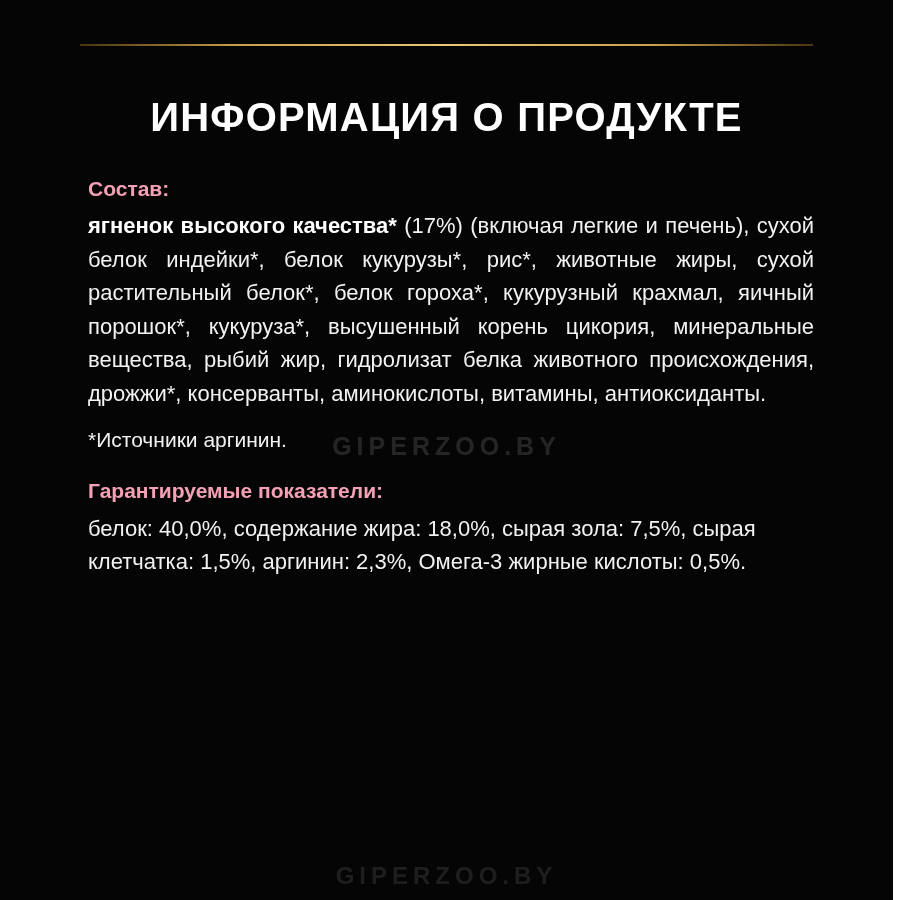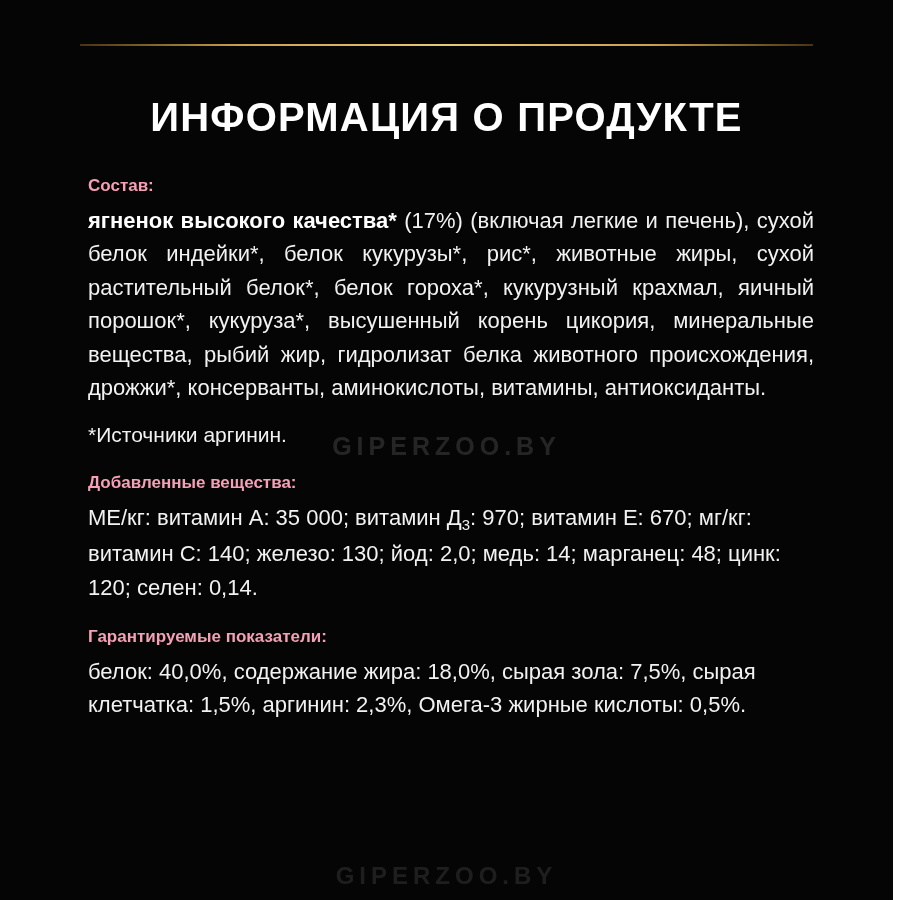--- a/index.html
+++ b/index.html
@@ -42,21 +42,21 @@
     line-height: 1.1;
   }
   .content {
     position: absolute;
     top: 175px;
     left: 88px;
     width: 726px;
   }
   .sec-heading {
     color: #f4a0b5;
-    font-size: 17px;
+    font-size: 21px;
     font-weight: 700;
     margin: 0 0 6px 0;
     line-height: 1.35;
   }
   .body-text {
     color: #f2f2f2;
     font-size: 22px;
     line-height: 1.52;
     margin: 0;
     text-align: justify;
@@ -129,24 +129,20 @@
 
   <div class="content">
 
     <div class="block">
       <div class="sec-heading">Состав:</div>
       <p class="body-text"><span class="bold-lead">ягненок высокого качества*</span><span> (17%) (включая легкие и печень), сухой белок индейки*, белок кукурузы*, рис*, животные жиры, сухой растительный белок*, белок гороха*, кукурузный крахмал, яичный порошок*, кукуруза*, высушенный корень цикория, минеральные вещества, рыбий жир, гидролизат белка животного происхождения, дрожжи*, консерванты, аминокислоты, витамины, антиоксиданты.</span></p>
       <div class="spacer-sm"></div>
       <p class="footnote">*Источники аргинин.</p>
     </div>
 
-    <div class="block">
-      <div class="sec-heading">Добавленные вещества:</div>
-      <p class="body-text left"><span>МЕ/кг: витамин А: 35 000; витамин Д</span><sub>3</sub><span>: 970; витамин Е: 670; мг/кг: витамин С: 140; железо: 130; йод: 2,0; медь: 14; марганец: 48; цинк: 120; селен: 0,14.</span></p>
-    </div>
 
     <div class="block">
       <div class="sec-heading">Гарантируемые показатели:</div>
       <p class="body-text left">белок: 40,0%, содержание жира: 18,0%, сырая зола: 7,5%, сырая клетчатка: 1,5%, аргинин: 2,3%, Омега-3 жирные кислоты: 0,5%.</p>
     </div>
 
   </div>
 </div>
 
 </body></html>

